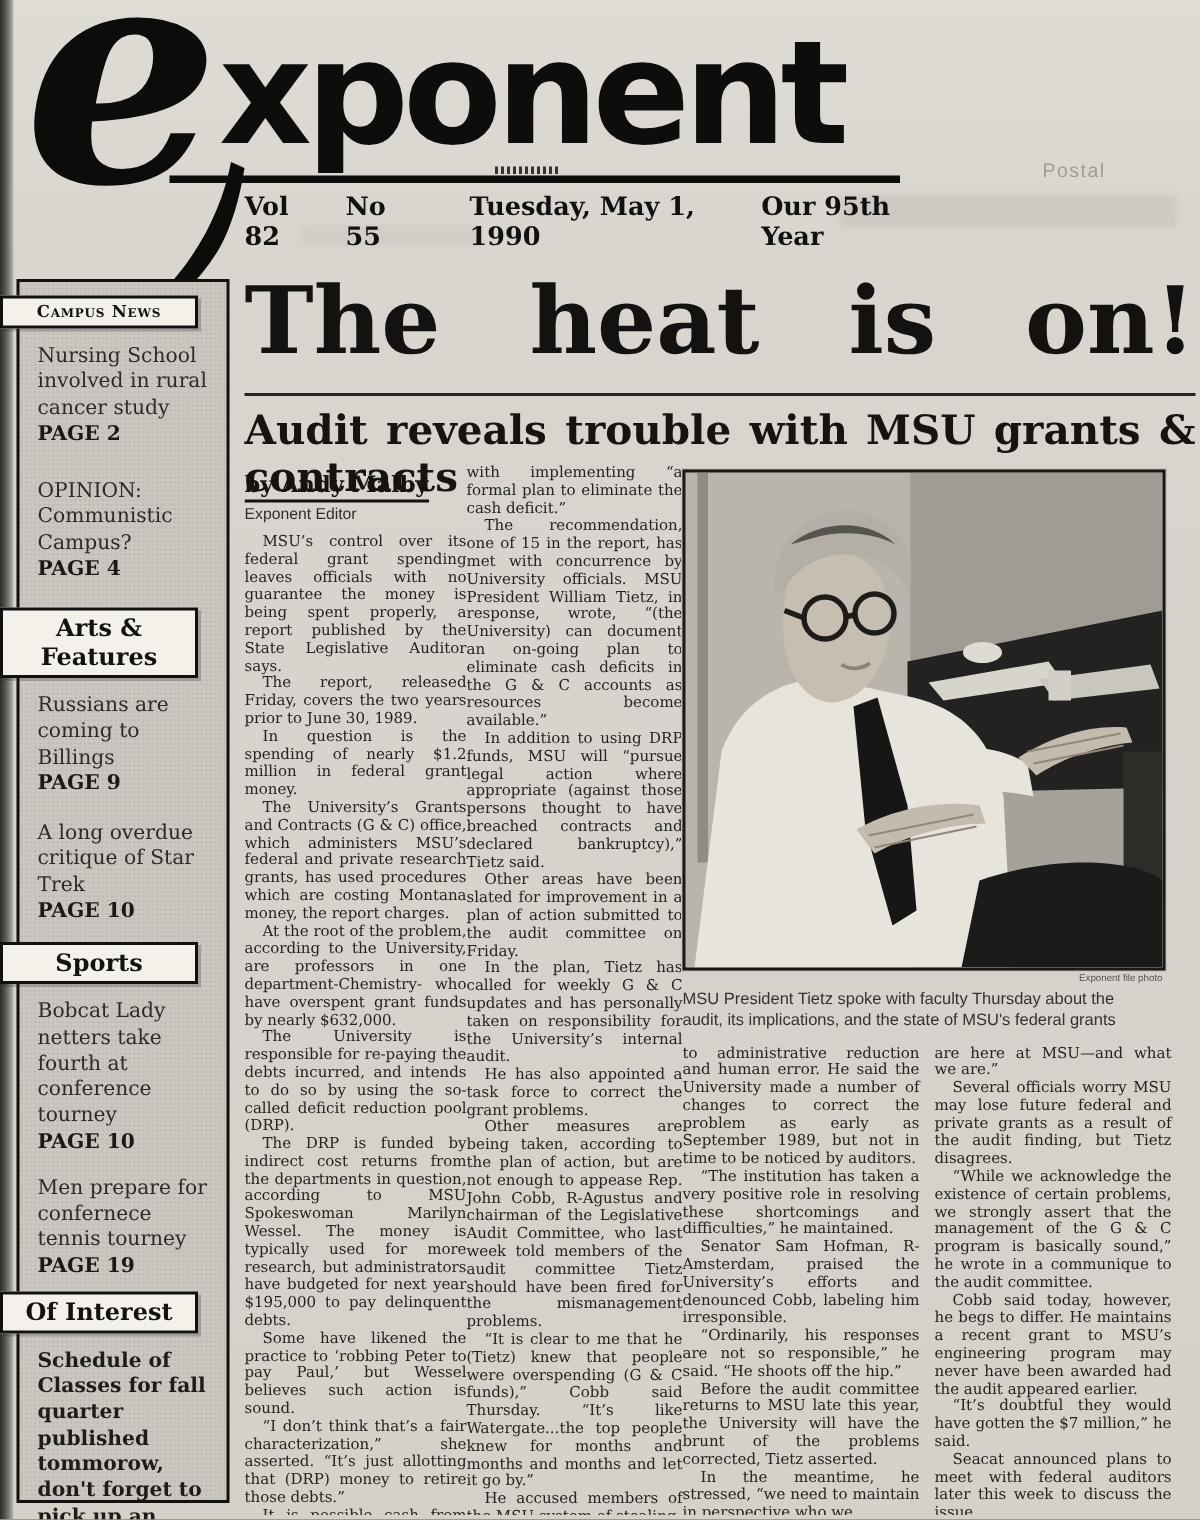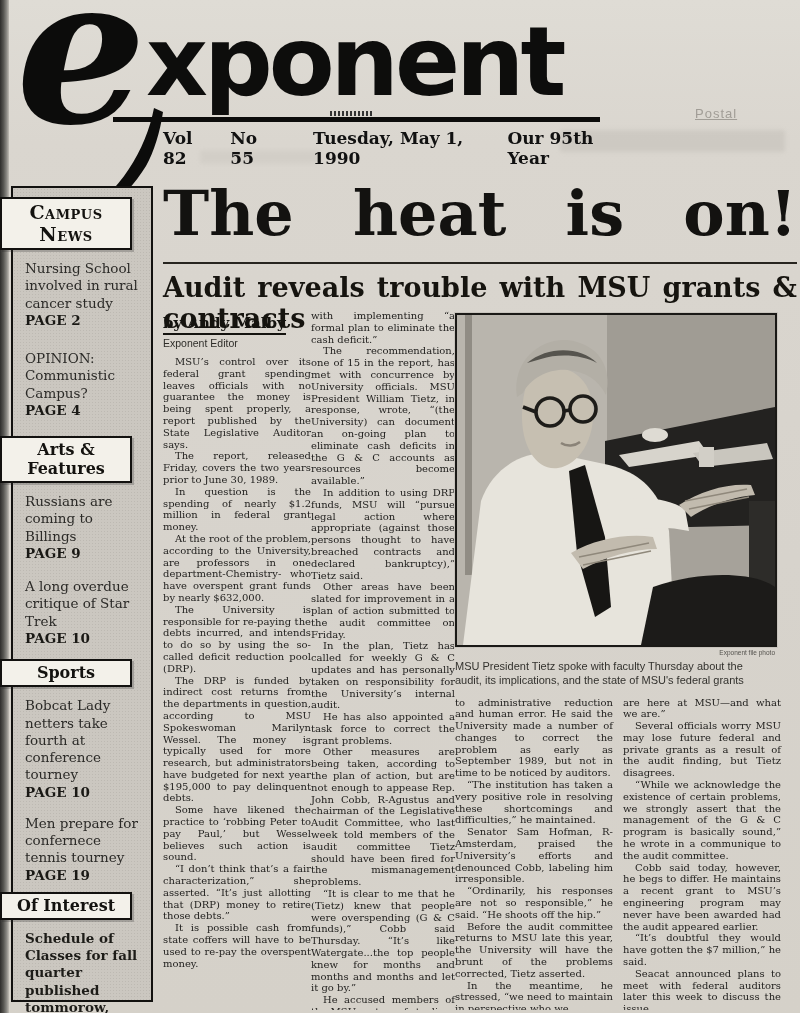--- a/index.html
+++ b/index.html
@@ -14,30 +14,30 @@
   .logo-tail{position:absolute;left:58px;top:108px;}
   .logo-rest{position:absolute;left:146px;top:14px;font:700 96px "DejaVu Sans",sans-serif;
         line-height:1;letter-spacing:-4px;color:#0d0d0c;}
   .logo-tm{position:absolute;left:330px;top:111px;width:42px;height:5px;background:
         repeating-linear-gradient(90deg,#333 0 2px,transparent 2px 4px);}
   .mast-rule{position:absolute;left:113px;top:117px;width:487px;height:5px;background:#0c0c0b;}
   .dateline{position:absolute;left:163px;top:128px;width:450px;display:flex;align-items:flex-end;
         font:700 17px "DejaVu Serif",serif;color:#111;}
   .dateline .sp1{width:26px;} .dateline .sp2{width:48px;} .dateline .sp3{width:42px;}
   .postal{position:absolute;left:695px;top:106px;font:400 13px "Liberation Sans",sans-serif;
-        color:#97938c;opacity:.85;letter-spacing:1px;filter:blur(.4px);text-decoration:underline;}
+        color:#97938c;opacity:.85;letter-spacing:1px;filter:blur(.4px);}
   .ghost{position:absolute;background:#b7b3ac;opacity:.35;filter:blur(2px);border-radius:3px;}
   
   .sidebar{position:absolute;left:11px;top:186px;width:138px;height:812px;
         background:#cbc7c0;border:2px solid #12110f;
         background-image:radial-gradient(#bdb9b2 .6px,transparent .7px);background-size:3px 3px;}
   .sb-head{position:relative;margin:9px 0 10px -13px;width:128px;background:#f3f1ea;
         border:2px solid #12110f;box-shadow:2px 2px 0 rgba(40,40,38,.25);
         text-align:center;padding:2px 0 3px;font:700 16px "DejaVu Serif",serif;color:#13120f;}
-  .sb-head.sc{font-variant:small-caps;font-size:19px;letter-spacing:.5px;}
+  .sb-head.sc{font-variant:small-caps;font-size:11px;letter-spacing:.5px;}
   .sb-item{padding:0 8px 0 12px;margin-bottom:21px;font:400 13.5px "DejaVu Serif",serif;
         line-height:1.28;color:#2b2a27;}
   .sb-item .pg{display:block;font-weight:700;color:#1a1915;}
   .sb-item.bold{font-weight:700;color:#1d1c18;}
   
   .headline{position:absolute;left:163px;top:181px;width:634px;font:700 62px "DejaVu Serif",serif;
         color:#131210;line-height:1.05;text-align:justify;text-align-last:justify;letter-spacing:0;}
   .sub-rule{position:absolute;left:163px;top:262px;width:634px;height:2px;background:#27251f;}
   .subhead{position:absolute;left:163px;top:272px;width:634px;font:700 27px "DejaVu Serif",serif;
         color:#16140f;text-align:justify;text-align-last:justify;}
@@ -131,20 +131,21 @@
   <div class="sub-rule"></div>
   <div class="subhead">Audit reveals trouble with MSU grants &amp; contracts</div>
 
   <div class="bodygrid">
     <div class="colA">
       <div class="byline">by Andy Malby</div>
       <div class="byline-title">Exponent Editor</div>
       <p>MSU’s control over its federal grant spending leaves officials with no guarantee the money is being spent properly, a report published by the State Legislative Auditor says.</p>
       <p>The report, released Friday, covers the two years prior to June 30, 1989.</p>
       <p>In question is the spending of nearly $1.2 million in federal grant money.</p>
+      <p>The University’s Grants and Contracts (G &amp; C) office, which administers MSU’s federal and private research grants, has used procedures which are costing Montana money, the report charges.</p>
       <p>At the root of the problem, according to the University, are professors in one department-Chemistry- who have overspent grant funds by nearly $632,000.</p>
       <p>The University is responsible for re-paying the debts incurred, and intends to do so by using the so-called deficit reduction pool (DRP).</p>
       <p>The DRP is funded by indirect cost returns from the departments in question, according to MSU Spokeswoman Marilyn Wessel.  The money is typically used for more research, but administrators have budgeted for next year $195,000 to pay delinquent debts.</p>
       <p>Some have likened the practice to ‘robbing Peter to pay Paul,’ but Wessel believes such action is sound.</p>
       <p>“I don’t think that’s a fair characterization,” she asserted.  “It’s just allotting that (DRP) money to retire those debts.”</p>
       <p>It is possible cash from state coffers will have to be used to re-pay the overspent money.</p>
       
     </div>
 
     <div class="colB">

